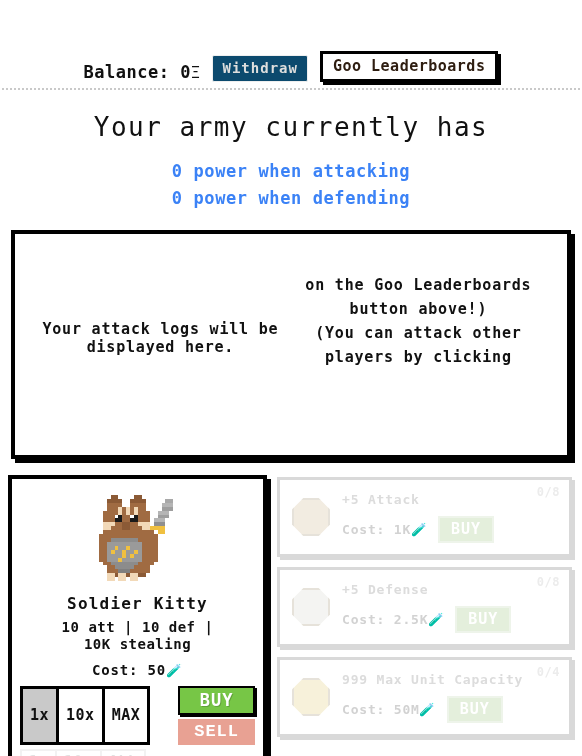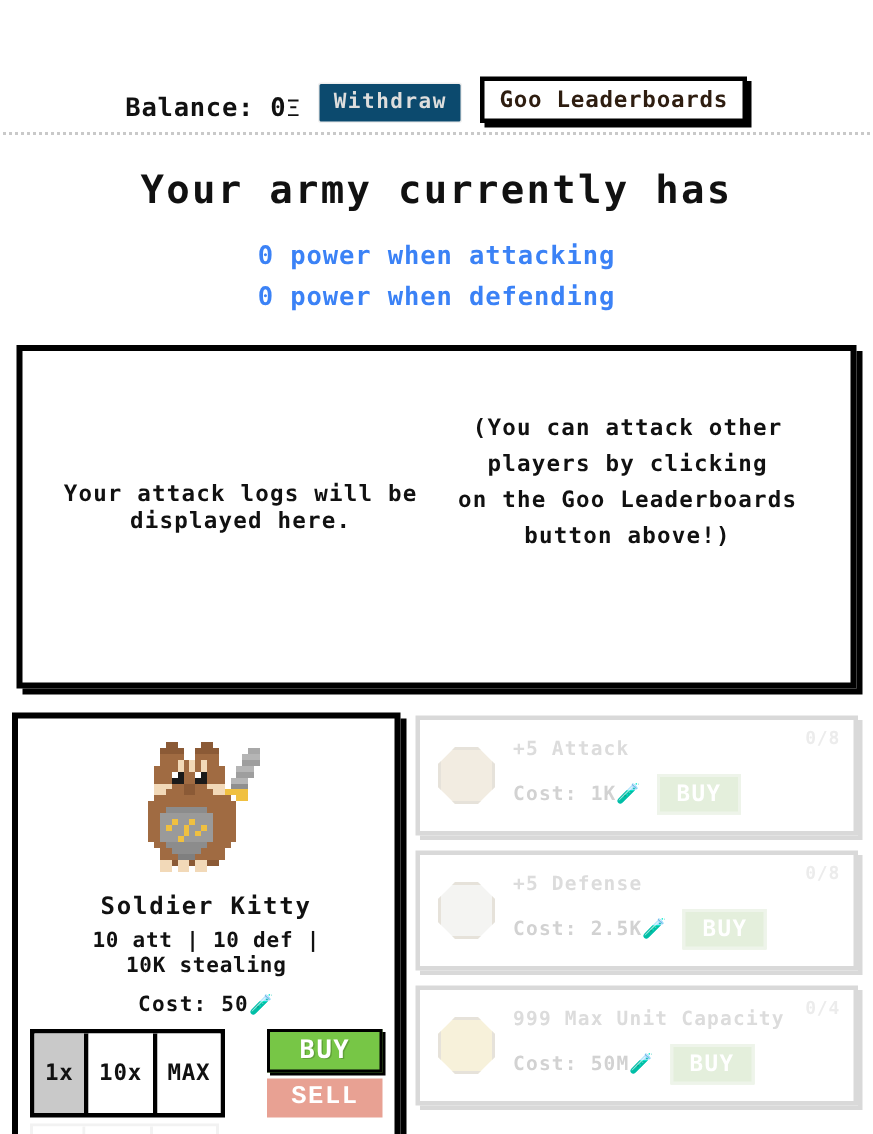--- a/index.html
+++ b/index.html
@@ -60,21 +60,21 @@
   .divider {
     height: 1px;
     margin: 6px 2px 0 2px;
     border-top: 2px dotted #c9c9c9;
   }
 
   
   .army { text-align: center; padding-top: 22px; }
   .army-title {
     font-size: 26px;
-    font-weight: bold;
+    font-weight: normal;
     letter-spacing: 1.5px;
     color: #111;
     margin-bottom: 16px;
   }
   .army-line {
     font-size: 17px;
     font-weight: bold;
     letter-spacing: 0.6px;
     color: #3b82f6;
     line-height: 27px;
@@ -314,22 +314,22 @@
 
 <div class="army">
   <div class="army-title">Your army currently has</div>
   <div class="army-line">0 power when attacking</div>
   <div class="army-line">0 power when defending</div>
 </div>
 
 <div class="log-box">
   <div class="log-main">Your attack logs will be displayed here.</div>
   <div class="log-hint">
+    <div>on the Goo Leaderboards button above!)</div>
     <div>(You can attack other players by clicking</div>
-    <div>on the Goo Leaderboards button above!)</div>
   </div>
 </div>
 
 <div class="bottom">
 
   <div class="unit-card">
     <div class="sprite-wrap">
       <svg width="94" height="100" viewBox="0 0 24 25" shape-rendering="crispEdges">
 
         <rect x="19" y="2" width="2" height="1" fill="#a8a8a8"></rect>

